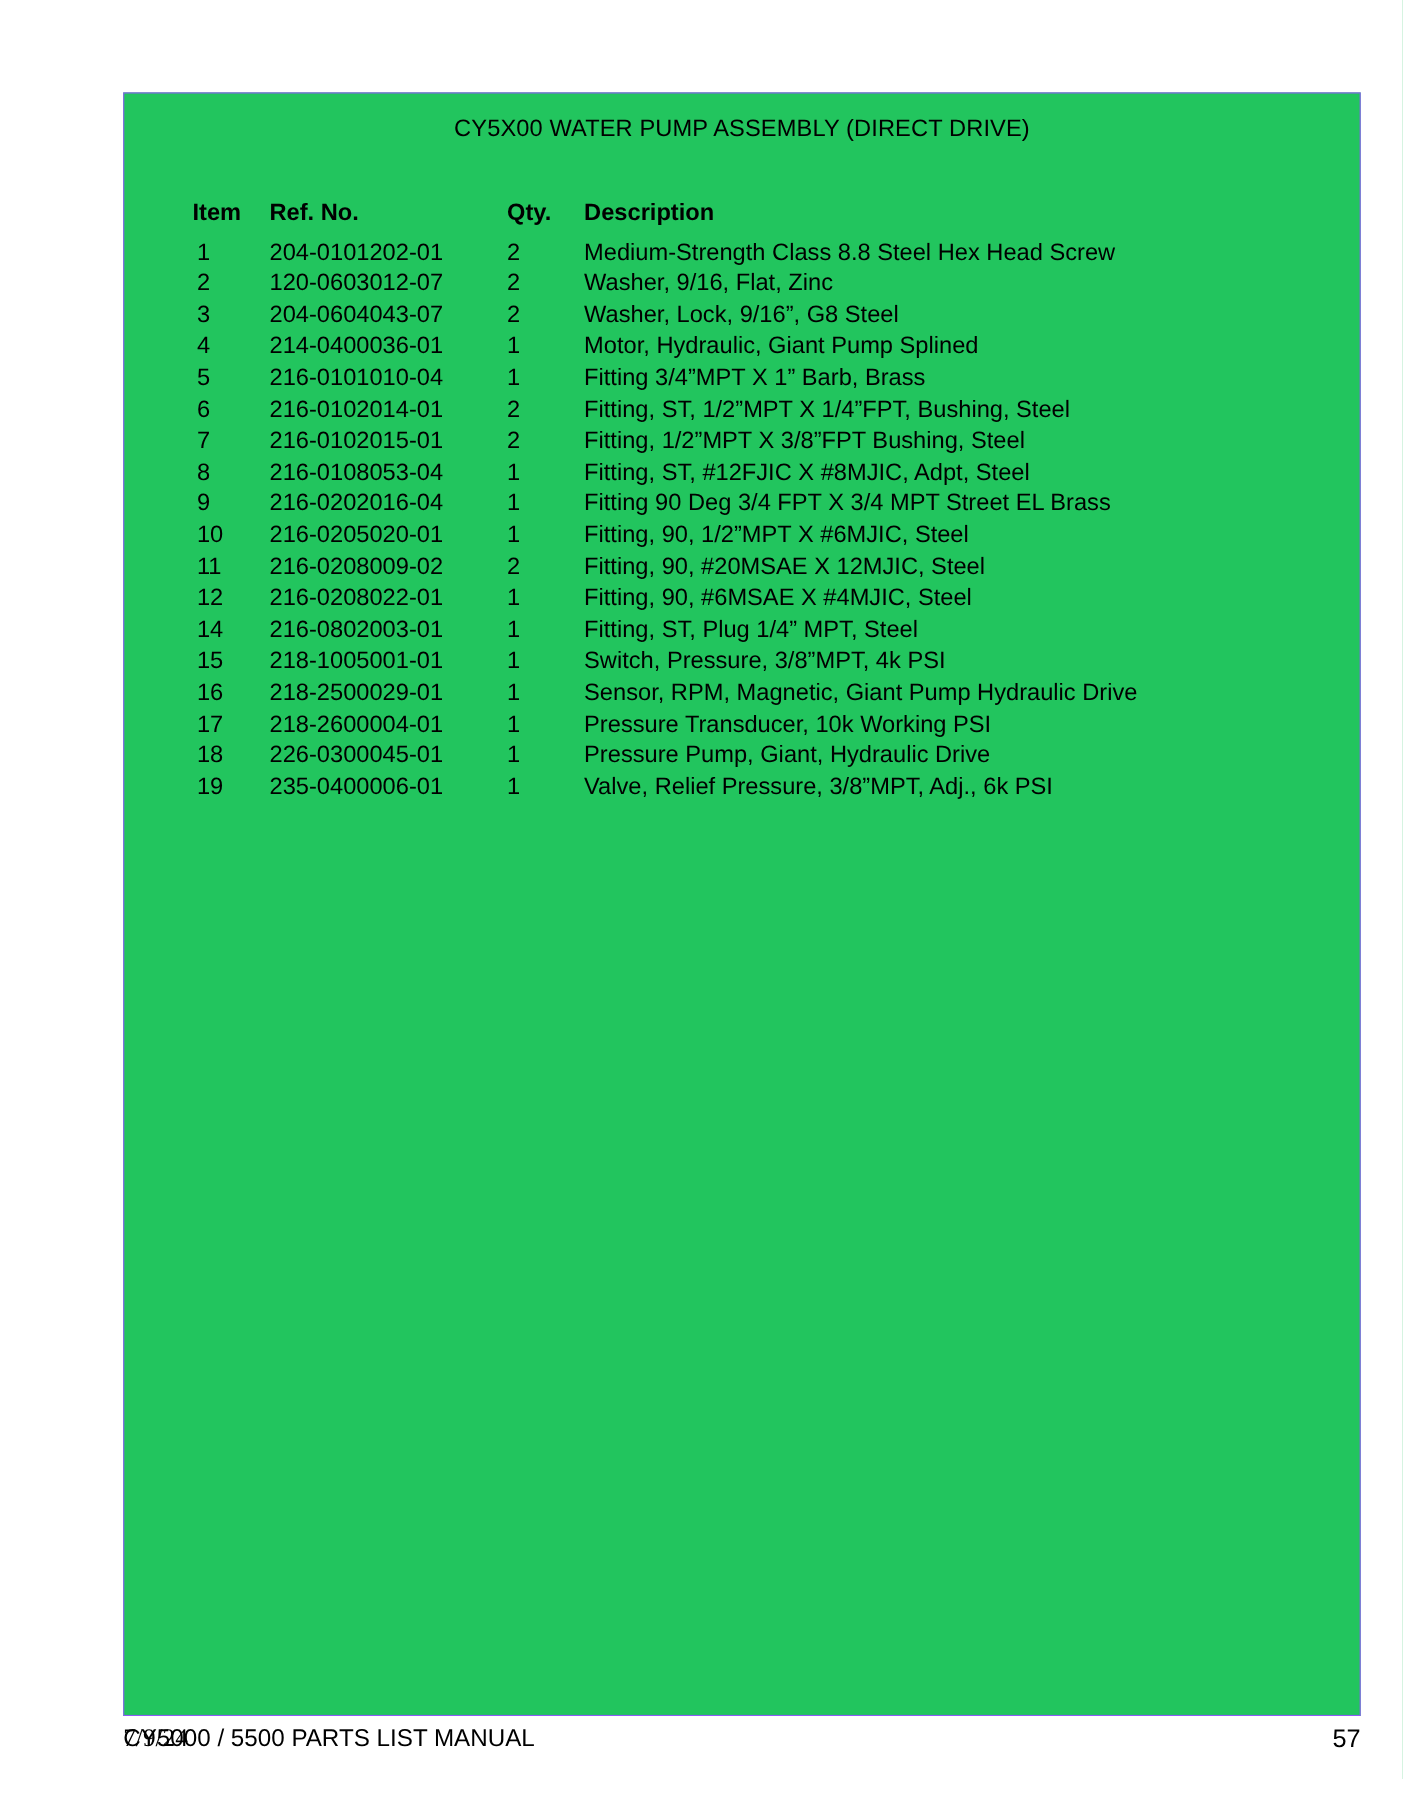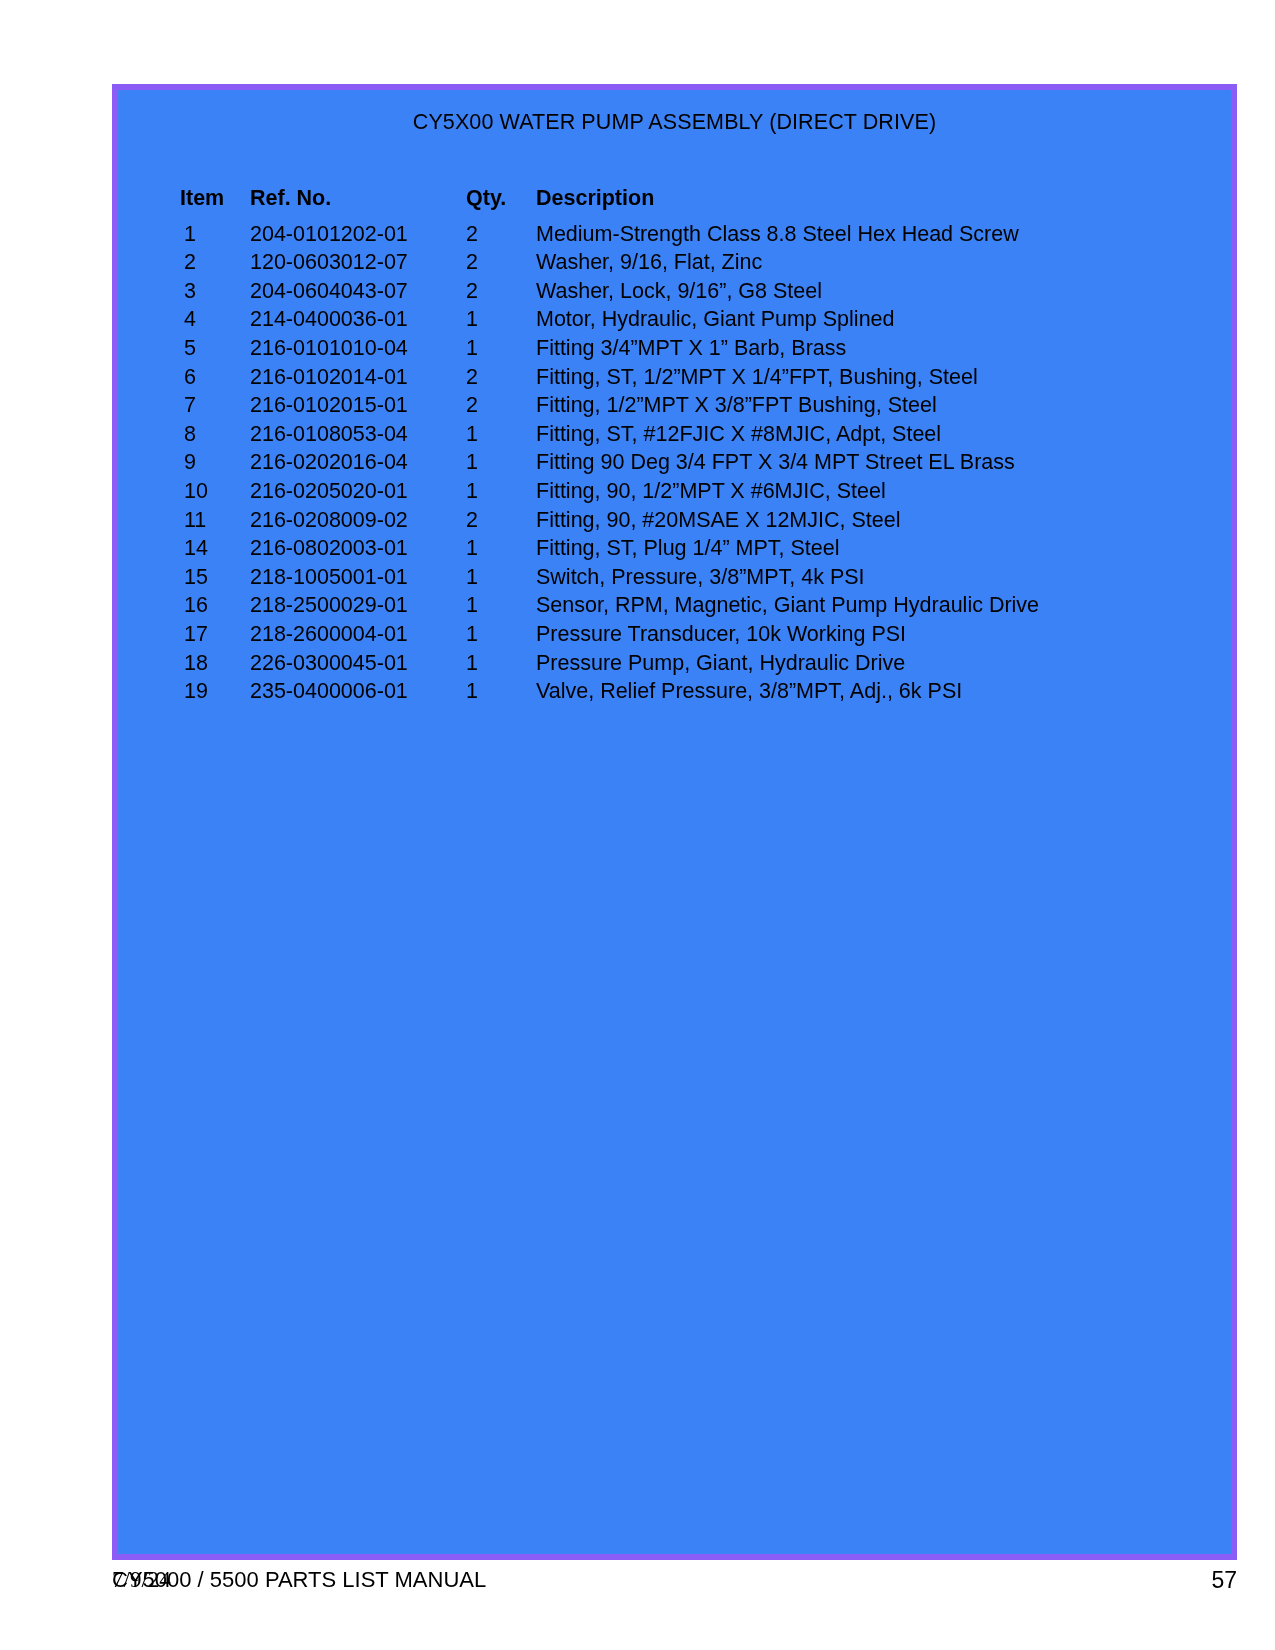--- a/index.html
+++ b/index.html
@@ -18,23 +18,23 @@
     color: #000000;
   }
 
   
   .content-frame {
     position: absolute;
     left: 112px;
     top: 84px;
     width: 1125px;
     height: 1476px;
-    border: 6px solid #8b5cf6;
+    border: 1px solid #8b5cf6;
     box-sizing: border-box;
-    background: #3b82f6;
+    background: #22c55e;
   }
 
   
   .assembly-title {
     position: absolute;
     left: 0;
     top: 20px;
     width: 100%;
     text-align: center;
     font-size: 21.5px;
@@ -195,20 +195,26 @@
             <td class="col-qty">1</td>
             <td class="col-desc">Fitting, 90, 1/2”MPT X #6MJIC, Steel</td>
           </tr>
           <tr>
             <td class="col-item">11</td>
             <td class="col-ref">216-0208009-02</td>
             <td class="col-qty">2</td>
             <td class="col-desc">Fitting, 90, #20MSAE X 12MJIC, Steel</td>
           </tr>
           <tr>
+            <td class="col-item">12</td>
+            <td class="col-ref">216-0208022-01</td>
+            <td class="col-qty">1</td>
+            <td class="col-desc">Fitting, 90, #6MSAE X #4MJIC, Steel</td>
+          </tr>
+          <tr>
             <td class="col-item">14</td>
             <td class="col-ref">216-0802003-01</td>
             <td class="col-qty">1</td>
             <td class="col-desc">Fitting, ST, Plug 1/4” MPT, Steel</td>
           </tr>
           <tr>
             <td class="col-item">15</td>
             <td class="col-ref">218-1005001-01</td>
             <td class="col-qty">1</td>
             <td class="col-desc">Switch, Pressure, 3/8”MPT, 4k PSI</td>

